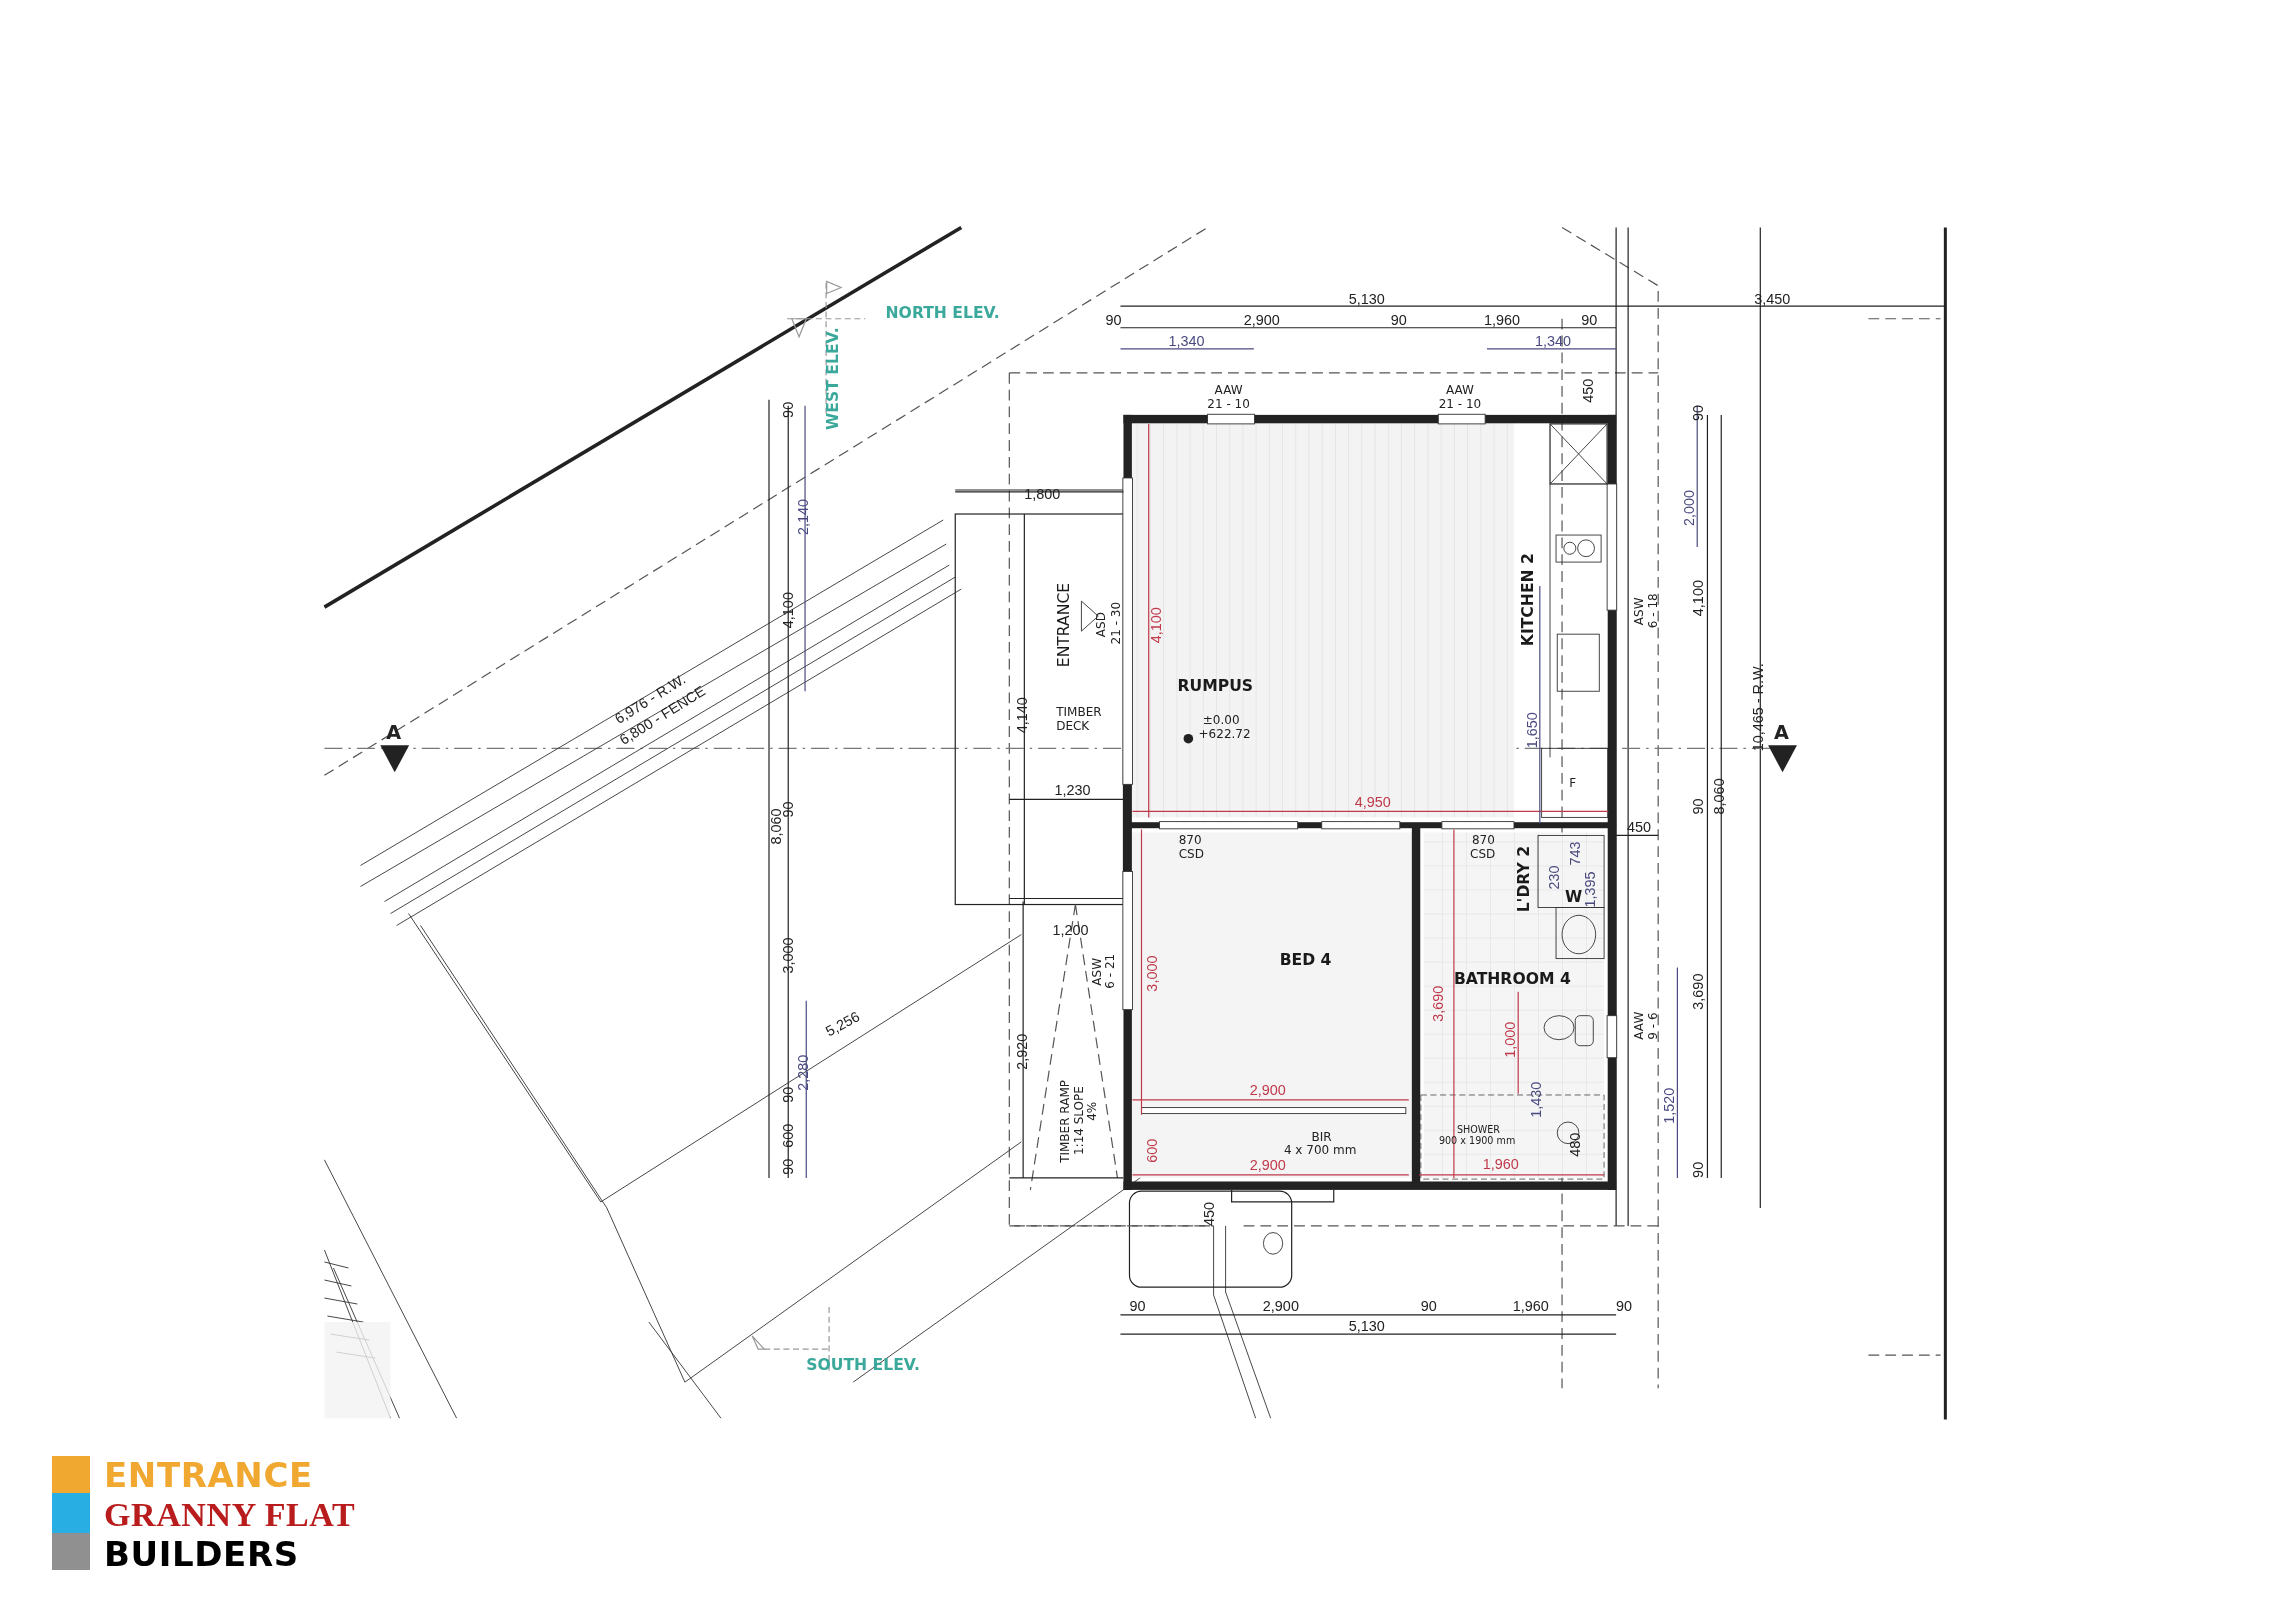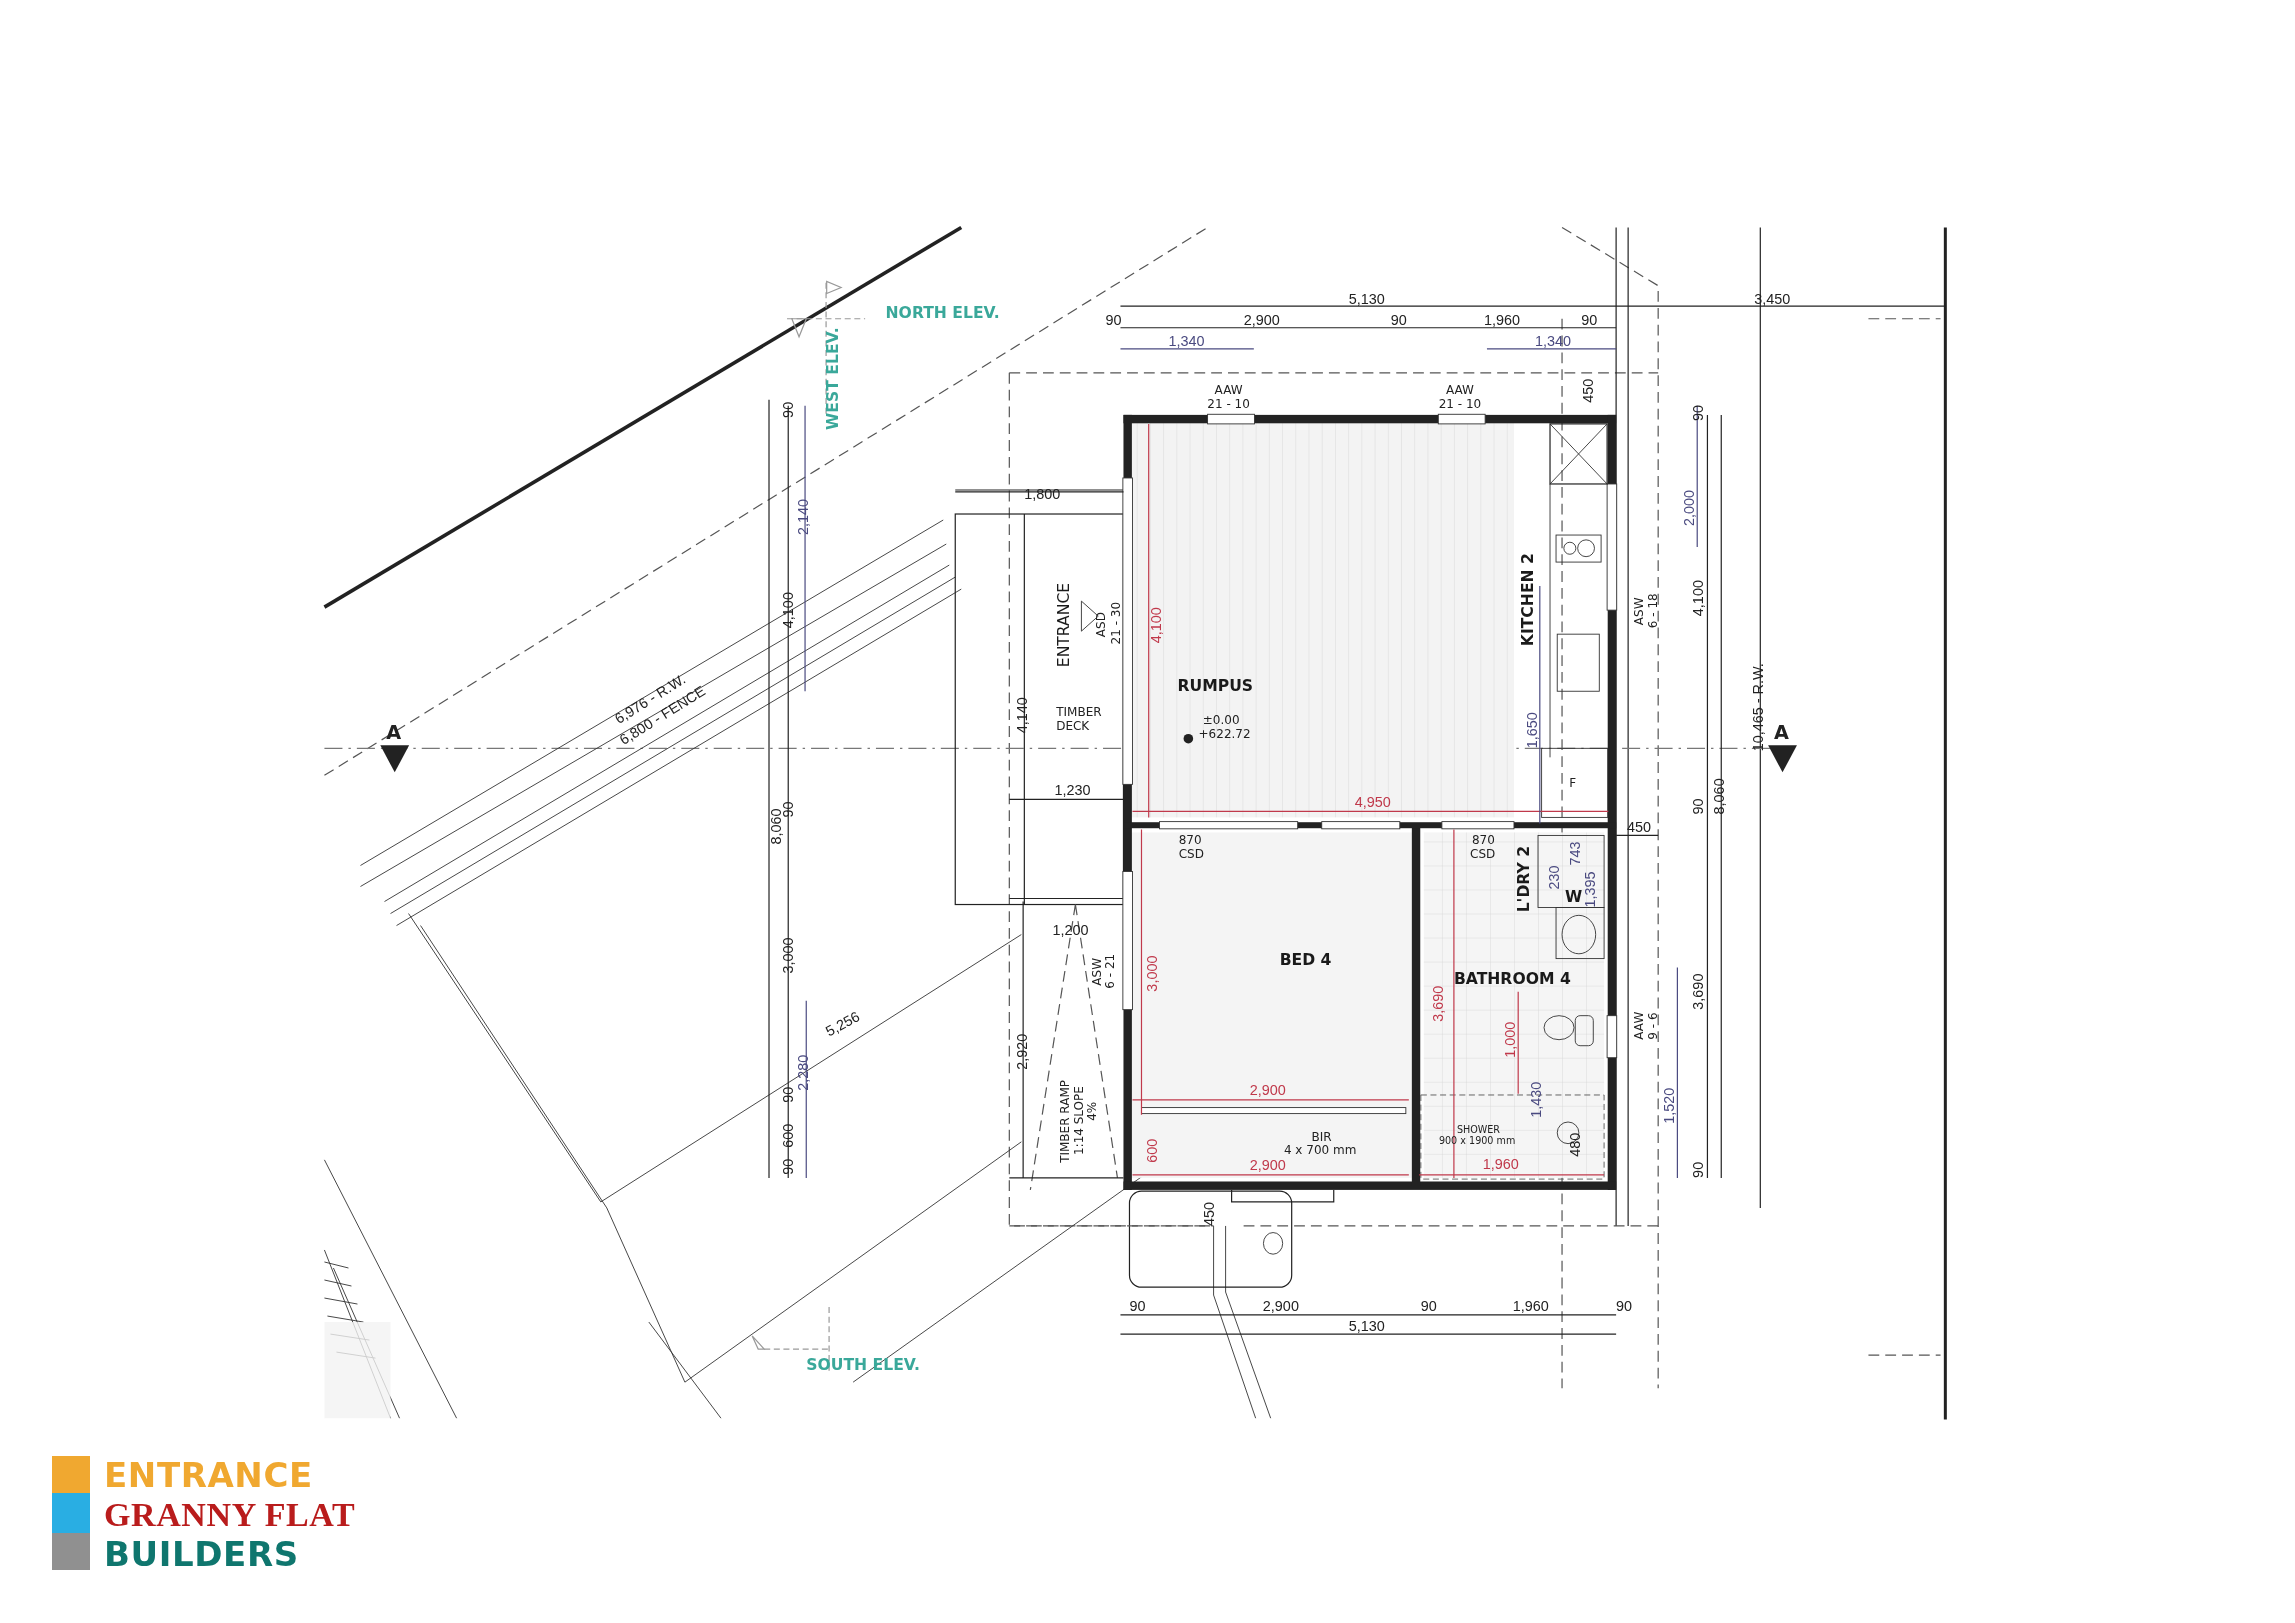--- a/index.html
+++ b/index.html
@@ -292,15 +292,15 @@
   <text class="dim" x="2245" y="2215">5,130</text>
   <text class="dim" transform="translate(2020,2040) rotate(-90)">450</text>
 </svg>
 
 <div id="logo">
   <div class="logo-bar" style="top:0;height:37px;background:#f0a830;"></div>
   <div class="logo-bar" style="top:37px;height:40px;background:#29aee3;"></div>
   <div class="logo-bar" style="top:77px;height:37px;background:#909090;"></div>
   <div class="logo-text" style="top:0;color:#f0a830;">ENTRANCE</div>
   <div class="logo-text" style="top:40px;color:#b91c1c;font-family:Liberation Serif, serif;">GRANNY FLAT</div>
-  <div class="logo-text" style="top:79px;color:#0f766e;">BUILDERS</div>
+  <div class="logo-text" style="top:79px;color:#000000;">BUILDERS</div>
 </div>
 
 
 </body></html>

